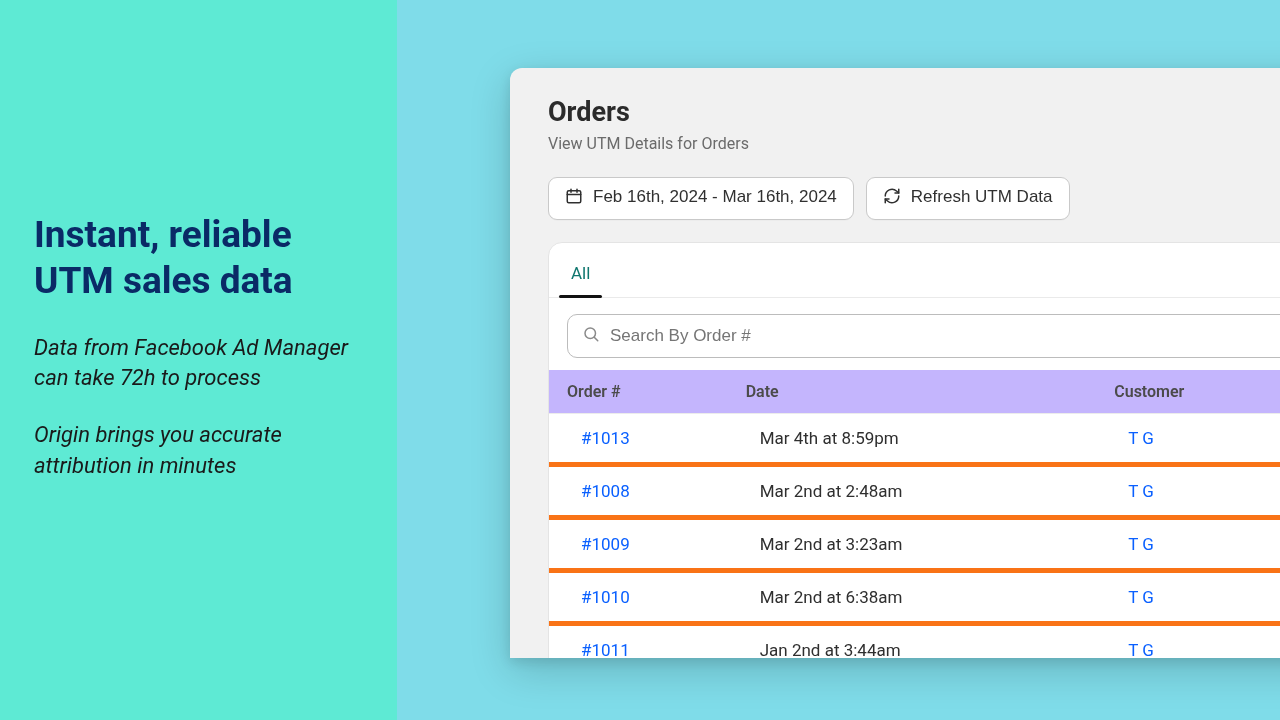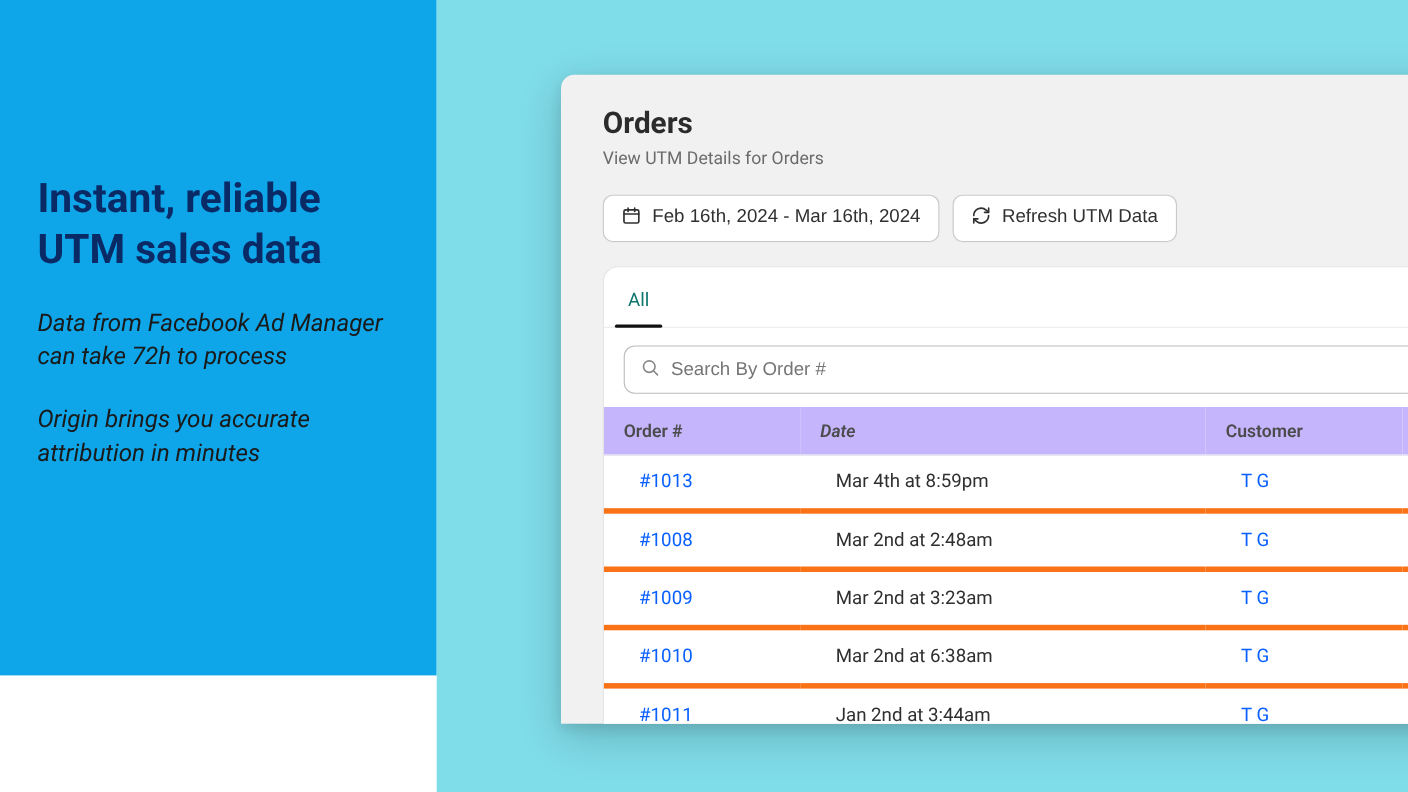--- a/index.html
+++ b/index.html
@@ -1,20 +1,20 @@
 <!DOCTYPE html>
 <html><head>
 <meta charset="utf-8">
 <style>
   * { box-sizing: border-box; margin: 0; padding: 0; }
   html, body { width: 1280px; height: 720px; overflow: hidden; font-family: -apple-system, BlinkMacSystemFont, "Segoe UI", Roboto, sans-serif; }
   .stage { position: relative; width: 1280px; height: 720px; }
   .left-panel {
-    position: absolute; left: 0; top: 0; width: 397px; height: 614px;
-    background: #0ea5e9; padding: 32px 34px;
+    position: absolute; left: 0; top: 0; width: 397px; height: 720px;
+    background: #5eead4; padding: 32px 34px;
     display: flex; flex-direction: column; justify-content: center;
   }
   .headline {
     color: #0a2a66; font-size: 37px; font-weight: 700; line-height: 1.25; margin-bottom: 28px;
   }
   .body-text { color: #1a1a1a; font-size: 22px; line-height: 1.4; margin-bottom: 26px; font-style: italic; }
   .right-bg {
     position: absolute; left: 397px; top: 0; width: 883px; height: 720px; background: #7fdce9;
   }
   .app-window {
@@ -57,21 +57,21 @@
   .table { width: 100%; border-collapse: collapse; }
   .table th {
     text-align: left; font-weight: 600; font-size: 16px; color: #4b4b4b;
     padding: 12px 18px; border-bottom: 1px solid #ececec; background: #c4b5fd;
   }
   .table td {
     font-size: 17px; color: #2f2f2f; padding: 14px 32px; border-bottom: 5px solid #f97316;
   }
   .link { color: #0a60ff; cursor: pointer; }
   .col-order { width: 160px; }
-  .col-date { width: 330px; font-style: italic; }
+  .col-date { width: 330px; }
   .col-cust { width: 160px; }
   .col-source { width: 120px; }
 </style>
 </head>
 <body>
 
 <div class="stage">
   <div class="left-panel">
     <div class="headline">Instant, reliable UTM sales data</div>
     <div class="body-text">Data from Facebook Ad Manager can take 72h to process</div>

